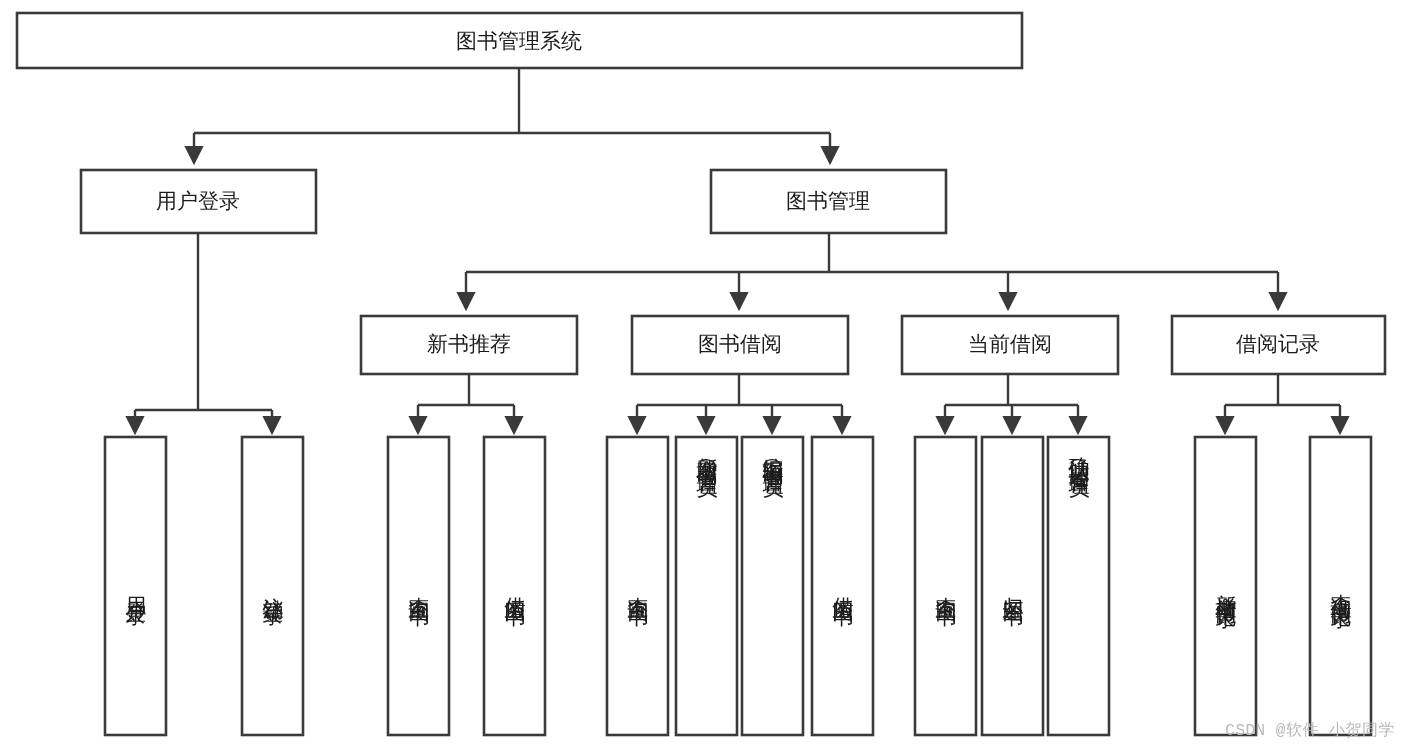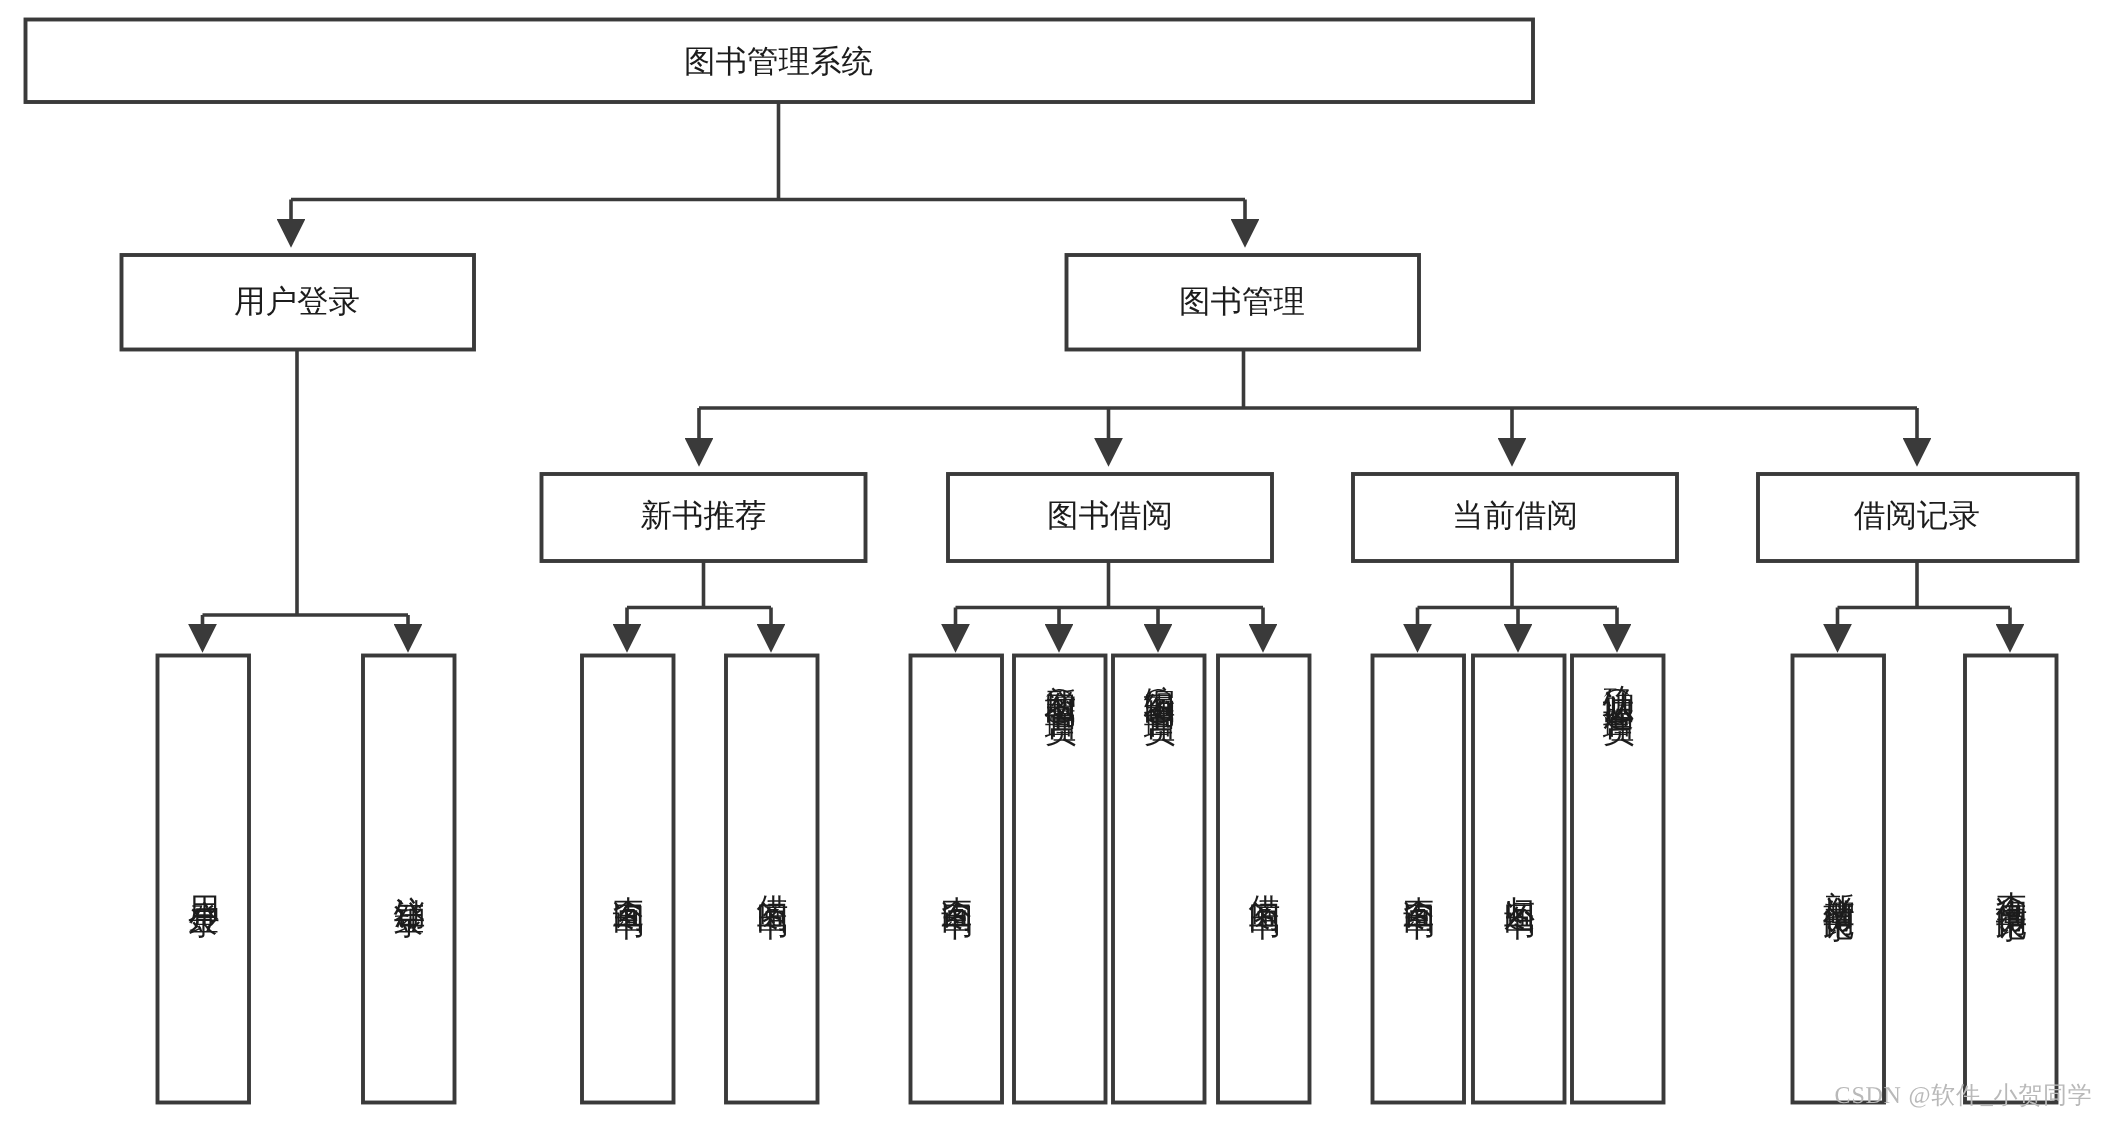--- a/index.html
+++ b/index.html
@@ -41,21 +41,21 @@
     font-family: "DejaVu Sans", "Liberation Sans", sans-serif;
     font-size: 21px;
     fill: #1c1c1c;
     text-anchor: middle;
     dominant-baseline: middle;
   }
   .watermark {
     position: absolute;
     right: 10px;
     bottom: 6px;
-    font-family: Liberation Serif, serif;
+    font-family: Liberation Mono, monospace;
     font-size: 16px;
     color: #b9b9b9;
     white-space: nowrap;
     letter-spacing: 0.5px;
   }
   .vlabel-wrap {
     position: absolute;
     display: flex;
     align-items: center;
     justify-content: center;

